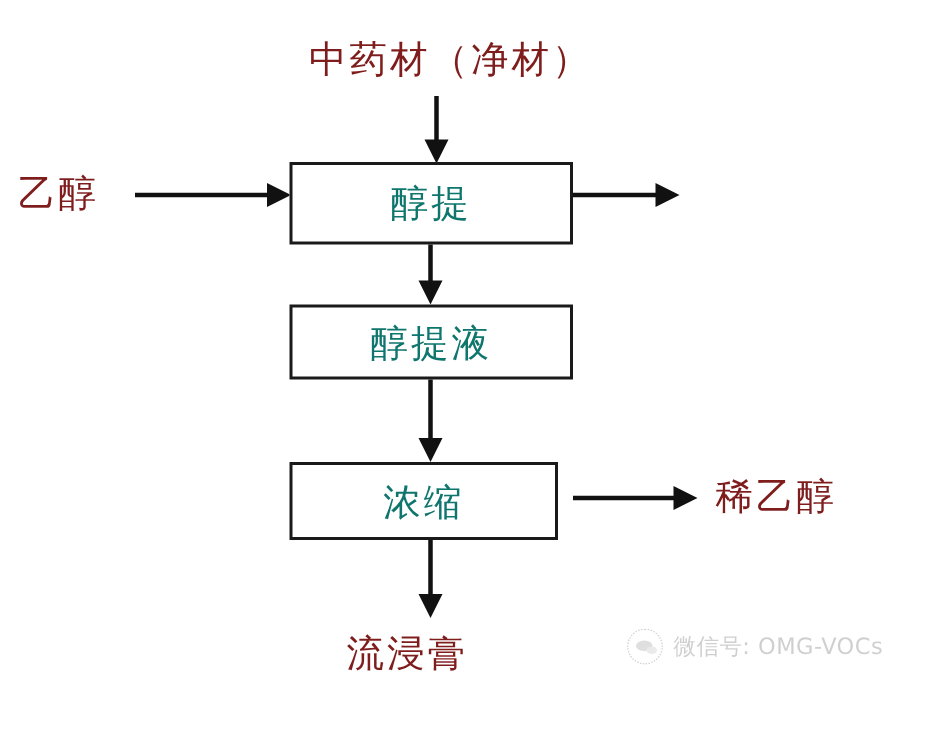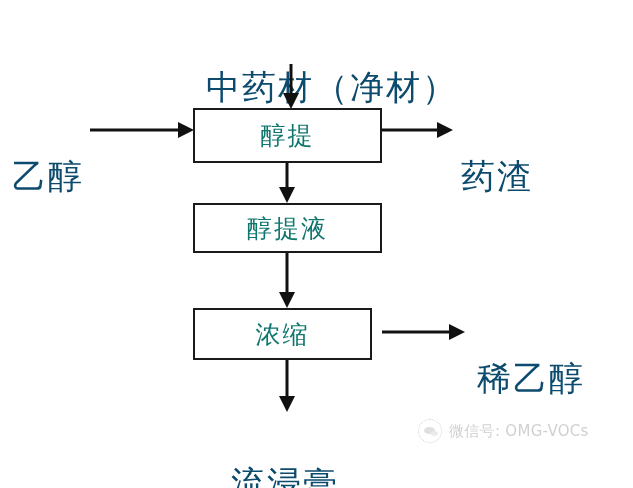--- a/index.html
+++ b/index.html
@@ -36,26 +36,25 @@
     white-space: nowrap;
   }
 
   #box-alcohol-extraction { left: 193px; top: 108px; width: 189px; height: 55px; }
   #box-extract-liquid     { left: 193px; top: 203px; width: 189px; height: 50px; }
   #box-concentration      { left: 193px; top: 308px; width: 179px; height: 52px; }
 
   
   .flow-label {
     position: absolute;
-    font-size: 34px;
-    color: #0c4a6e;
+    font-size: 25px;
+    color: #7f1d1d;
     letter-spacing: 2px;
     line-height: 1;
     white-space: nowrap;
-    margin-top: 43px;
   }
   #label-raw-material { left: 206px; top: 27px; }
   #label-ethanol      { left: 12px;  top: 116px; }
   #label-residue      { left: 461px; top: 116px; }
   #label-dilute-ethanol { left: 477px; top: 318px; }
   #label-fluid-extract { left: 231px; top: 423px; }
 
   
   .arrow-svg {
     position: absolute;
@@ -138,21 +137,20 @@
 
   <div class="proc-box" id="box-alcohol-extraction">
     <span class="box-label">醇提</span>
   </div>
 
   <svg class="arrow-svg" style="left:382px; top:124px;" width="72" height="14">
     <line class="arrow-line" x1="0" y1="6" x2="59" y2="6"></line>
     <polygon class="arrow-head" points="71,6 55,-2 55,14"></polygon>
   </svg>
 
-  <div class="flow-label" id="label-residue">药渣</div>
 
   <svg class="arrow-svg" style="left:281px; top:163px;" width="14" height="41">
     <line class="arrow-line" x1="6" y1="0" x2="6" y2="28"></line>
     <polygon class="arrow-head" points="6,40 -2,24 14,24"></polygon>
   </svg>
 
   <div class="proc-box" id="box-extract-liquid">
     <span class="box-label">醇提液</span>
   </div>
 

